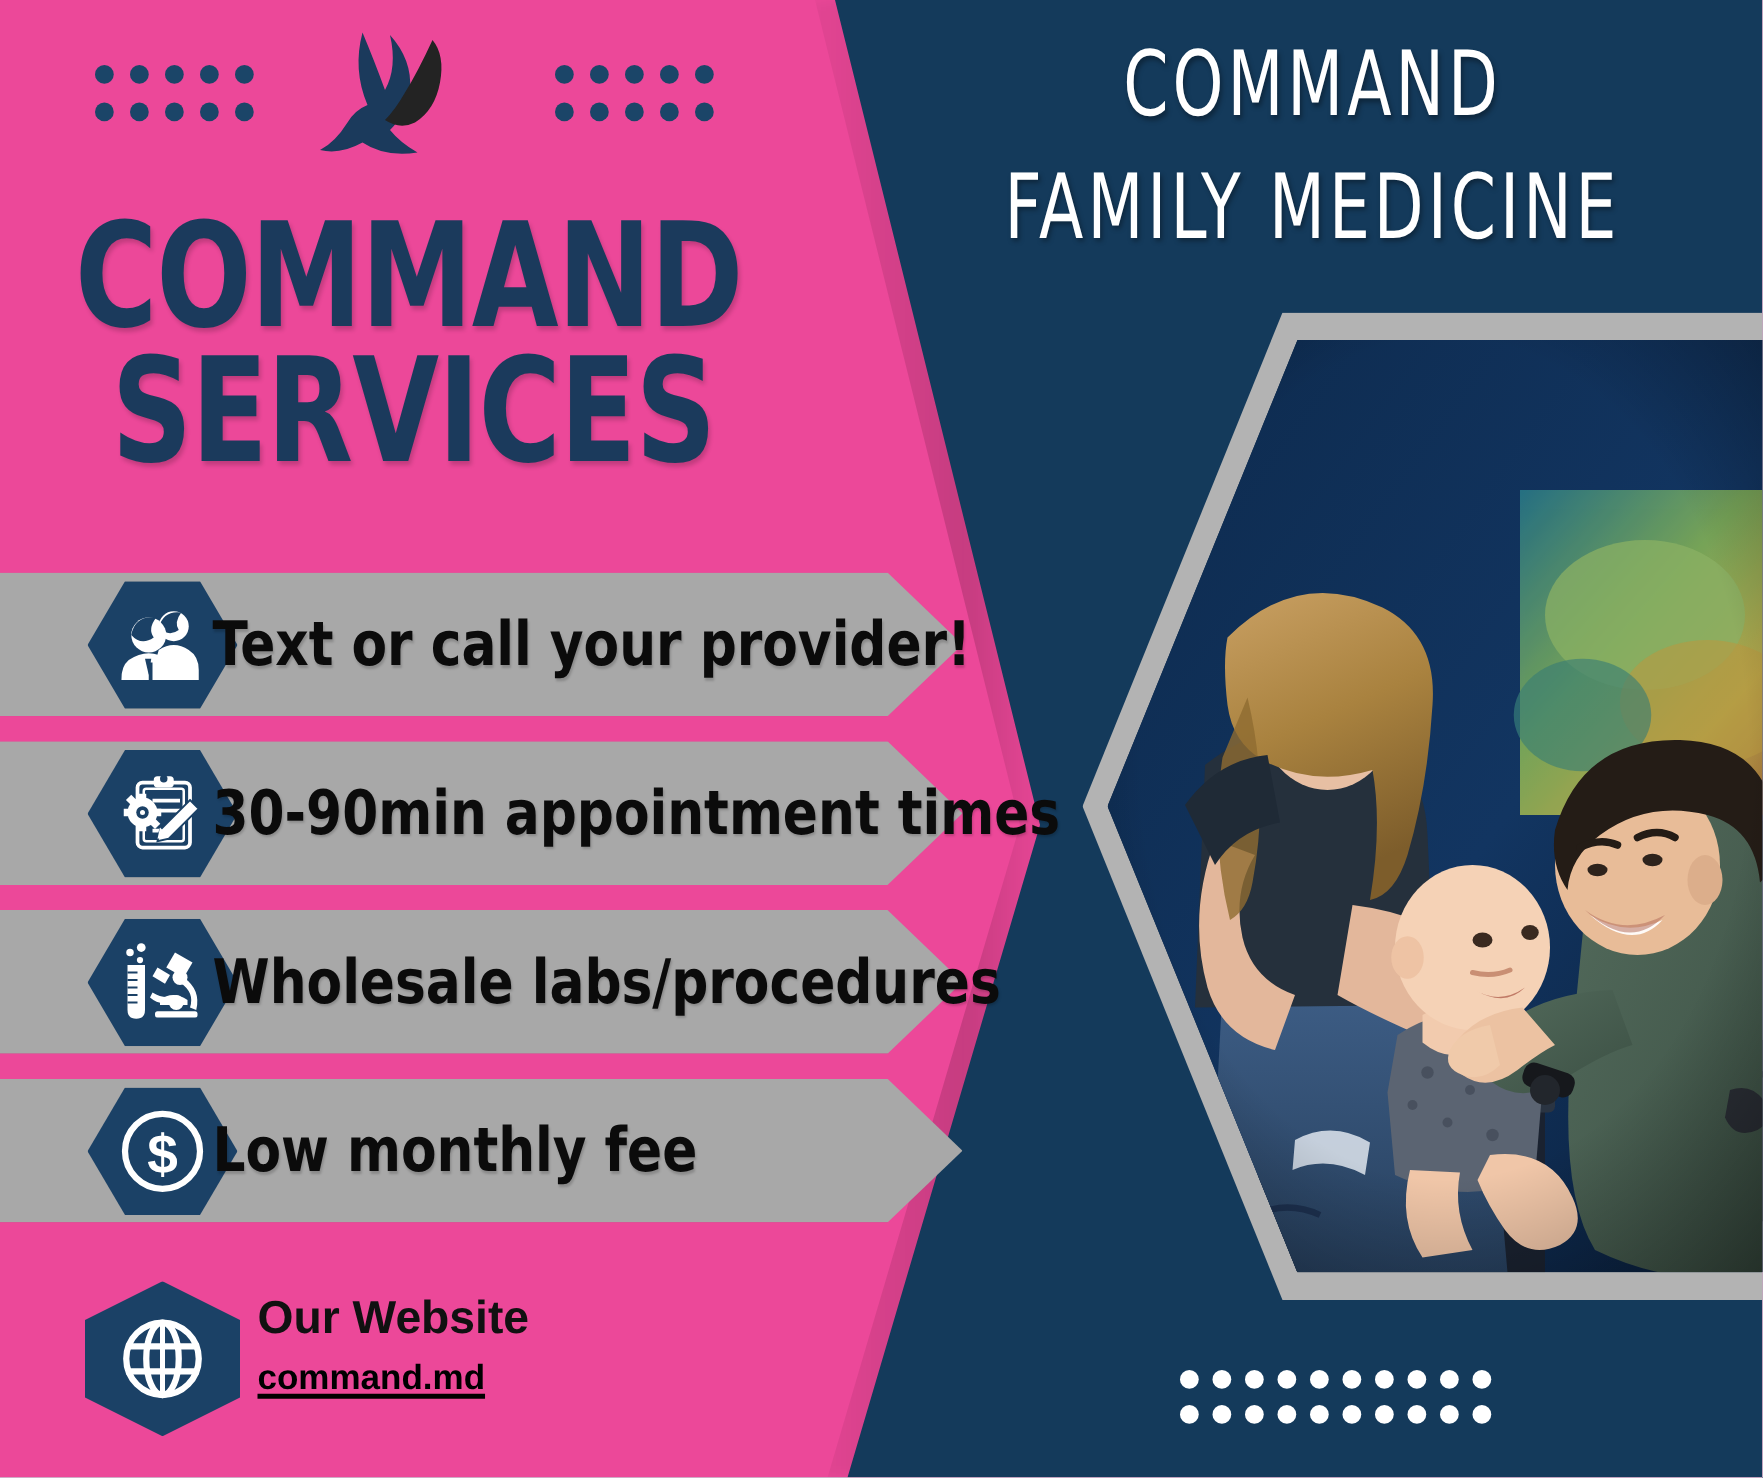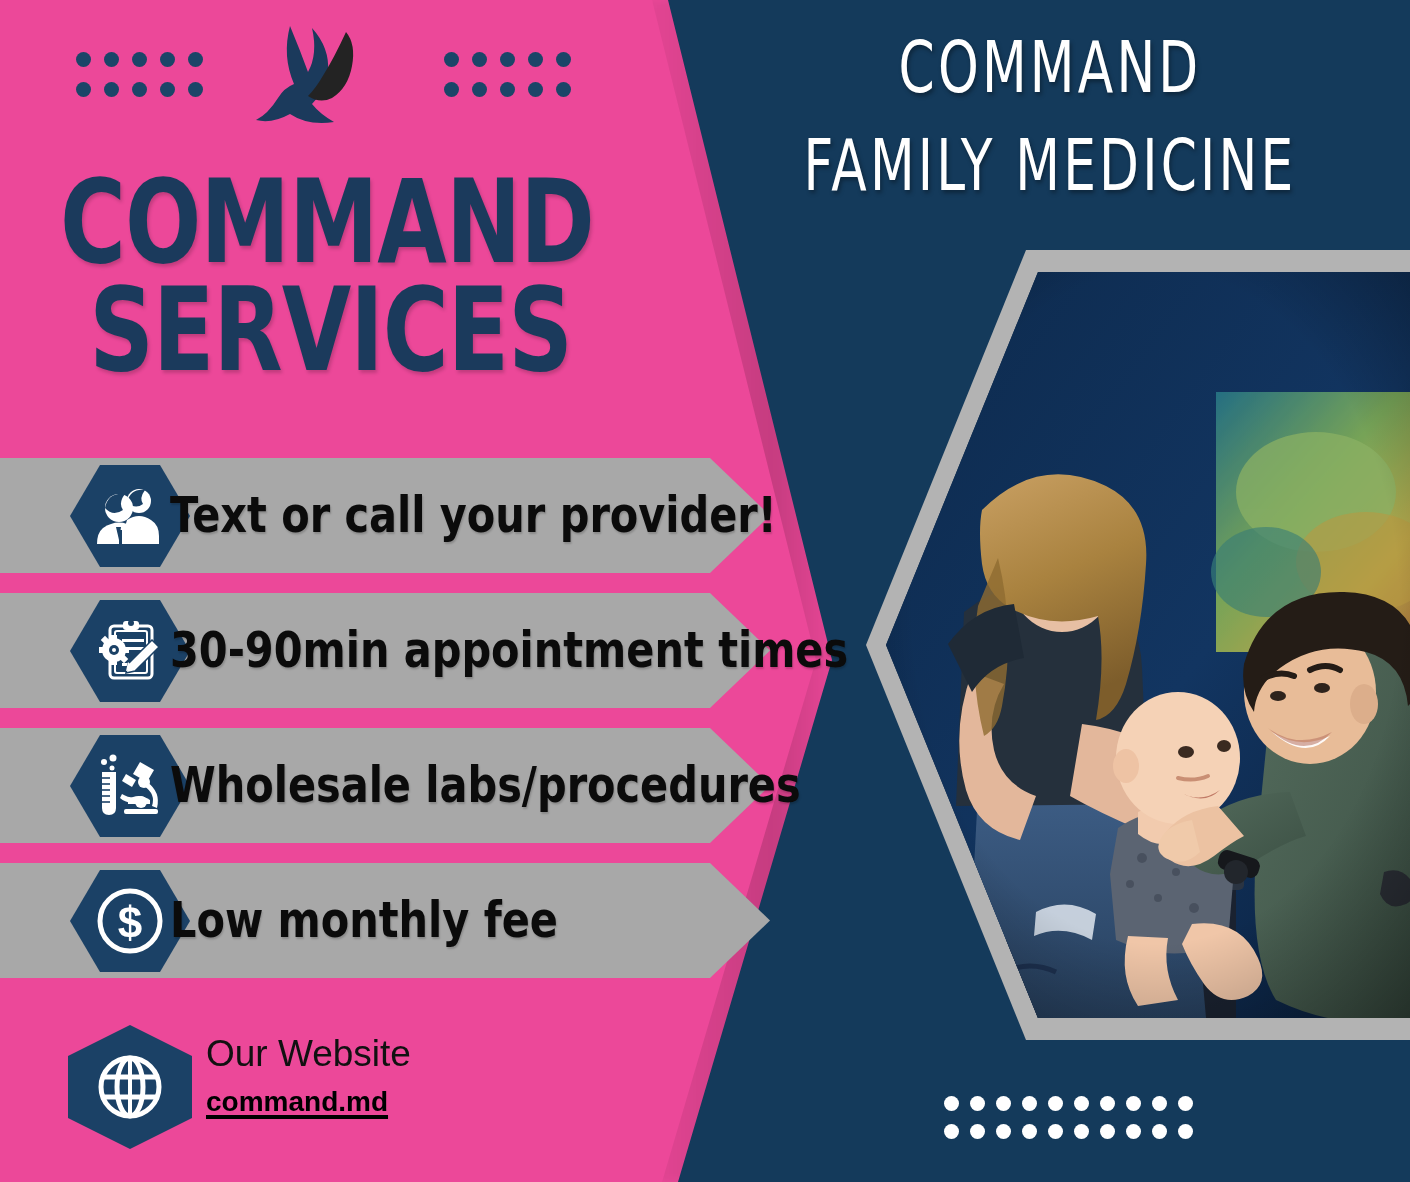--- a/index.html
+++ b/index.html
@@ -129,21 +129,21 @@
   
   .website-row{position:absolute;left:68px;top:1022px;width:560px;height:130px;z-index:7;}
   .web-hex{position:absolute;left:0;top:3px;width:124px;height:124px;}
   .web-hex .hexbg{
     position:absolute;inset:0;background:#1B4166;
     clip-path:polygon(50% 0, 100% 25%, 100% 75%, 50% 100%, 0 75%, 0 25%);
   }
   .web-hex svg{position:absolute;left:50%;top:50%;transform:translate(-50%,-50%);}
   .web-text{position:absolute;left:138px;top:10px;}
   .web-label{
-    font-family:"Liberation Sans",sans-serif;font-weight:400;font-size:37px;color:#111;
+    font-family:"Liberation Sans",sans-serif;font-weight:700;font-size:37px;color:#111;
     line-height:44px;letter-spacing:0px;
   }
   .web-url{
     font-family:"Liberation Sans",sans-serif;font-weight:700;font-size:28px;color:#000;
     line-height:52px;text-decoration:underline;text-underline-offset:4px;text-decoration-thickness:4px;
   }
 </style>
 </head>
 <body>
 

